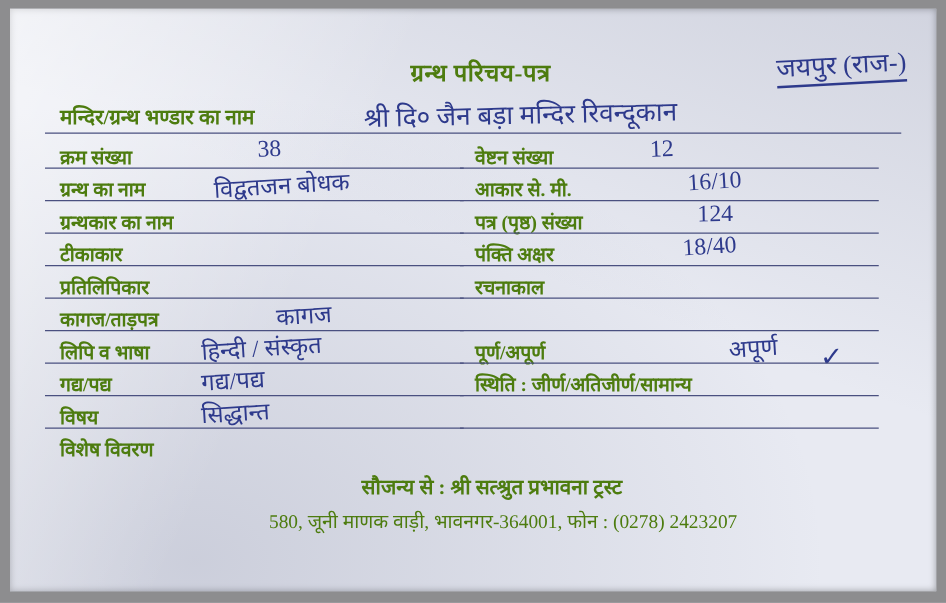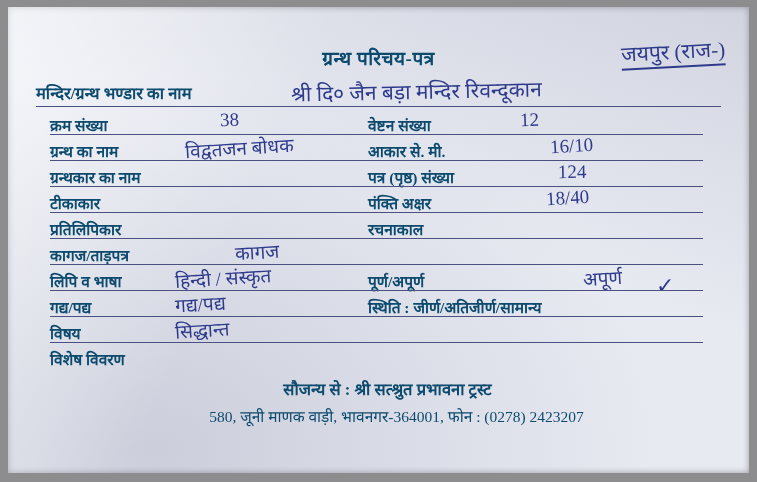--- a/index.html
+++ b/index.html
@@ -34,23 +34,24 @@
     content: "";
     position: absolute;
     left: 0; top: 0; right: 0; bottom: 0;
     background:
       linear-gradient(115deg, rgba(255,255,255,0.55) 0%, rgba(255,255,255,0.0) 35%),
       linear-gradient(200deg, rgba(120,125,150,0.20) 0%, rgba(255,255,255,0) 45%),
       radial-gradient(ellipse at 20% 95%, rgba(130,135,160,0.28) 0%, rgba(255,255,255,0) 60%);
     pointer-events: none;
   }
   .print {
-    color: #0c4a6e;
+    color: #4d7c0f;
     font-family: "Liberation Serif", serif;
     font-weight: 700;
+    margin-left: 12px;
   }
   #title {
     position: absolute;
     left: 0; right: 0;
     top: 38px;
     text-align: center;
     font-size: 19px;
     letter-spacing: 0.5px;
   }
   #corner-note {
@@ -109,21 +110,21 @@
   }
   .frow {
     position: relative;
     height: 26px;
   }
   .cell {
     position: absolute;
     top: 0;
     height: 26px;
   }
-  .cell.left  { left: 14px;   width: 335px; }
+  .cell.left  { left: 0px;   width: 335px; }
   .cell.right { left: 332px; width: 335px; text-align: right; }
   .cell .rule {
     position: absolute;
     left: 0; right: 0;
     bottom: 2px;
     border-bottom: 1.3px solid #4a5080;
   }
   .cell .lbl {
     position: absolute;
     left: 0;

